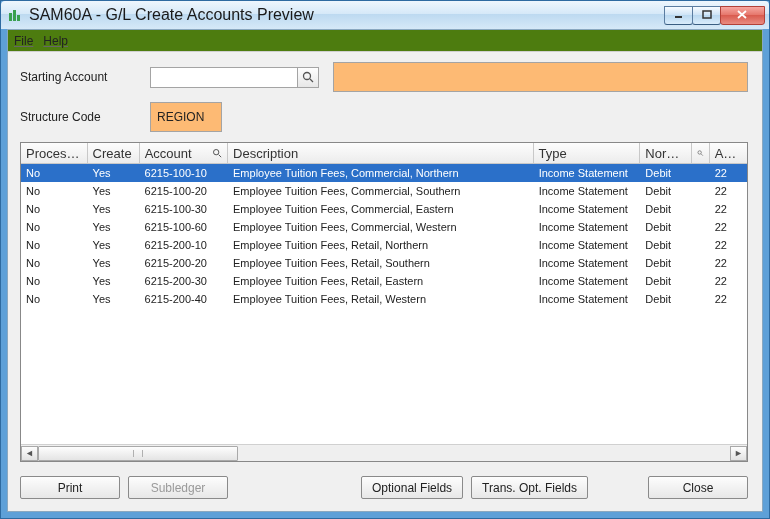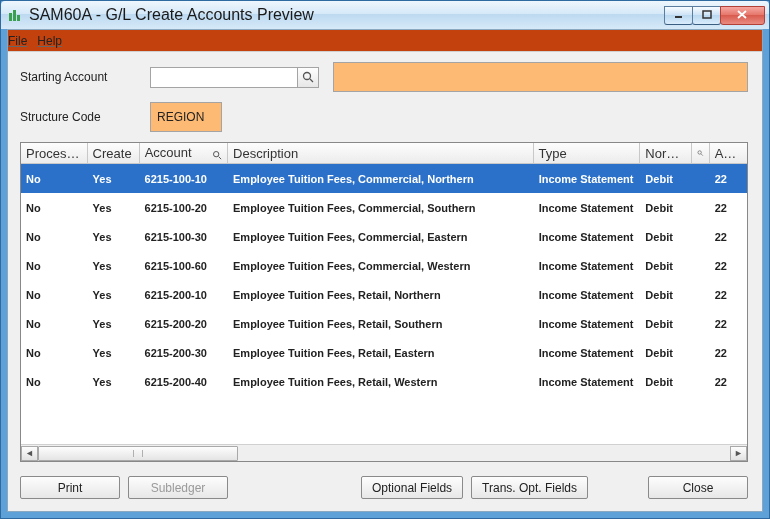--- a/index.html
+++ b/index.html
@@ -8,37 +8,37 @@
   .titlebar { height:28px; background:linear-gradient(#eef6fd,#d6e9f8 45%,#bcd9f0 46%,#d6e9f8); display:flex; align-items:center; padding:0 4px 0 6px; border-radius:4px 4px 0 0; }
   .titlebar .app-icon { width:16px; height:16px; margin-right:6px; }
   .titlebar .title-text { font-size:16px; color:#1a1a1a; flex:1; }
   .win-btns { display:flex; gap:0; }
   .win-btn { width:29px; height:19px; border:1px solid #5a7ca0; border-bottom:1px solid #3a5e82; background:linear-gradient(#f7fbff,#cfe4f6 45%,#b8d7ef 46%,#d9ecfb); border-radius:0 0 3px 3px; margin-left:-1px; display:flex; align-items:center; justify-content:center; }
   .win-btn.close { width:45px; background:linear-gradient(#f6a7a0,#e6786d 45%,#d8584c 46%,#e98b80); border-color:#b24037; }
   .win-btn svg { display:block; }
   
   .client { flex:1; margin:0 6px 6px 6px; background:#f0f0f0; border:1px solid #8aa8c0; display:flex; flex-direction:column; }
   
-  .menubar { background:#c2410c; border-bottom:1px solid #d0d0d0; padding:2px 0; display:flex; gap:10px; height:22px; align-items:center; }
+  .menubar { background:#4d7c0f; border-bottom:1px solid #d0d0d0; padding:2px 6px; display:flex; gap:10px; height:22px; align-items:center; }
   .menubar span { text-decoration:underline; text-decoration-color:#666; cursor:default; }
   
   .content { flex:1; padding:10px 14px 12px 12px; display:flex; flex-direction:column; }
   
   .form-row { display:flex; align-items:center; margin-bottom:10px; }
   .form-label { width:130px; color:#222; }
   .txt-input { height:21px; border:1px solid #a4a4a4; background:#fff; padding:0 4px; }
   .finder-btn { width:22px; height:21px; border:1px solid #a4a4a4; background:linear-gradient(#fefefe,#e7e7e7); margin-left:-1px; display:flex; align-items:center; justify-content:center; }
   .readonly-box { height:30px; border:1px solid #a4a4a4; background:#fdba74; padding:2px 6px; display:flex; align-items:center; }
   
   .grid-wrap { flex:1; border:1px solid #888; background:#fff; display:flex; flex-direction:column; min-height:0; }
   .grid-header { display:flex; background:linear-gradient(#fdfdfd,#ececec); border-bottom:1px solid #c8c8c8; height:21px; }
   .gh-cell { border-right:1px solid #c8c8c8; padding:3px 5px; font-size:13px; color:#333; overflow:hidden; white-space:nowrap; text-overflow:ellipsis; }
-  .gh-cell.finder { display:flex; align-items:flex-end; justify-content:space-between; gap:6px; }
+  .gh-cell.finder { display:flex; align-items:center; justify-content:space-between; gap:6px; }
   .grid-body { flex:1; overflow:hidden; }
-  .grow { display:flex; height:29px; align-items:center;font-weight:bold; }
+  .grow { display:flex; height:18px; align-items:center; }
   .gcell { padding:0 5px; font-size:11px; overflow:hidden; white-space:nowrap; }
   .grow.selected { background:#2b70c9; color:#fff; }
   .hscroll { height:17px; background:#f0f0f0; border-top:1px solid #d0d0d0; position:relative; display:flex; align-items:center; }
   .hs-btn { width:17px; height:15px; border:1px solid #a9a9a9; background:linear-gradient(#fdfdfd,#e2e2e2); display:flex; align-items:center; justify-content:center; font-size:9px; color:#555;}
   .hs-track { flex:1; height:15px; background:#efefef; position:relative; }
   .hs-thumb { position:absolute; left:0; top:0; width:200px; height:15px; border:1px solid #a9a9a9; background:linear-gradient(#fdfdfd,#e4e4e4); border-radius:1px; }
   .hs-thumb::after{content:'';position:absolute;left:50%;top:3px;width:8px;height:7px;border-left:1px solid #b0b0b0;border-right:1px solid #b0b0b0;transform:translateX(-50%);}
 
   .btn-row { margin-top:14px; display:flex; align-items:center; }
   .btn { height:23px; min-width:100px; padding:0 10px; border:1px solid #8a8a8a; background:linear-gradient(#fdfdfd,#e7e7e7); font-size:12px; display:flex; align-items:center; justify-content:center; border-radius:2px; }

